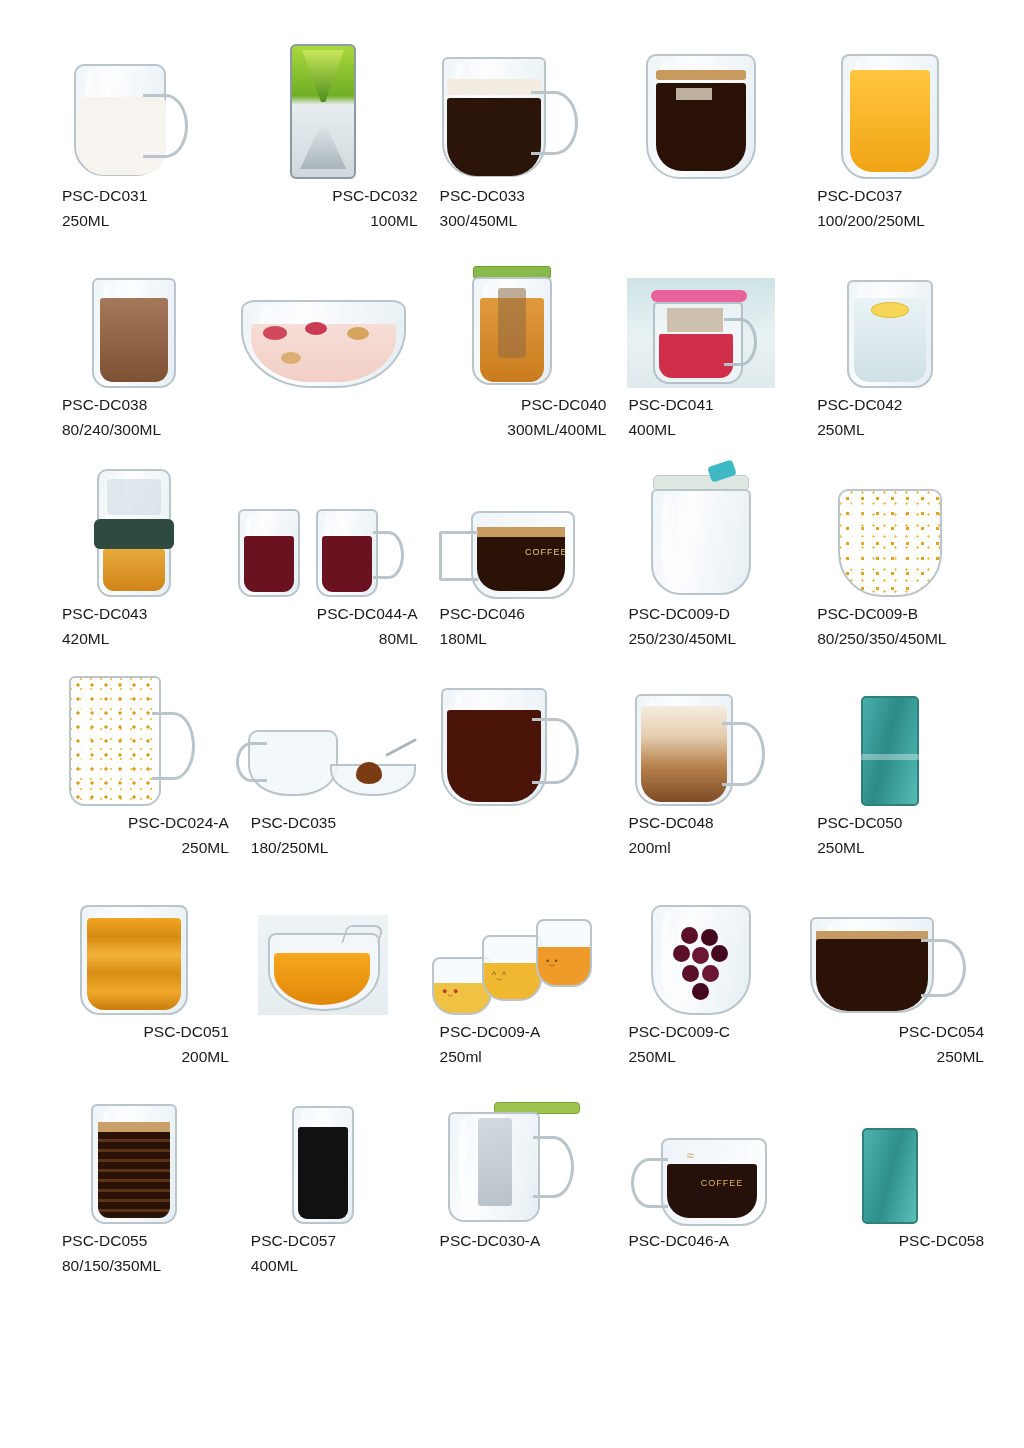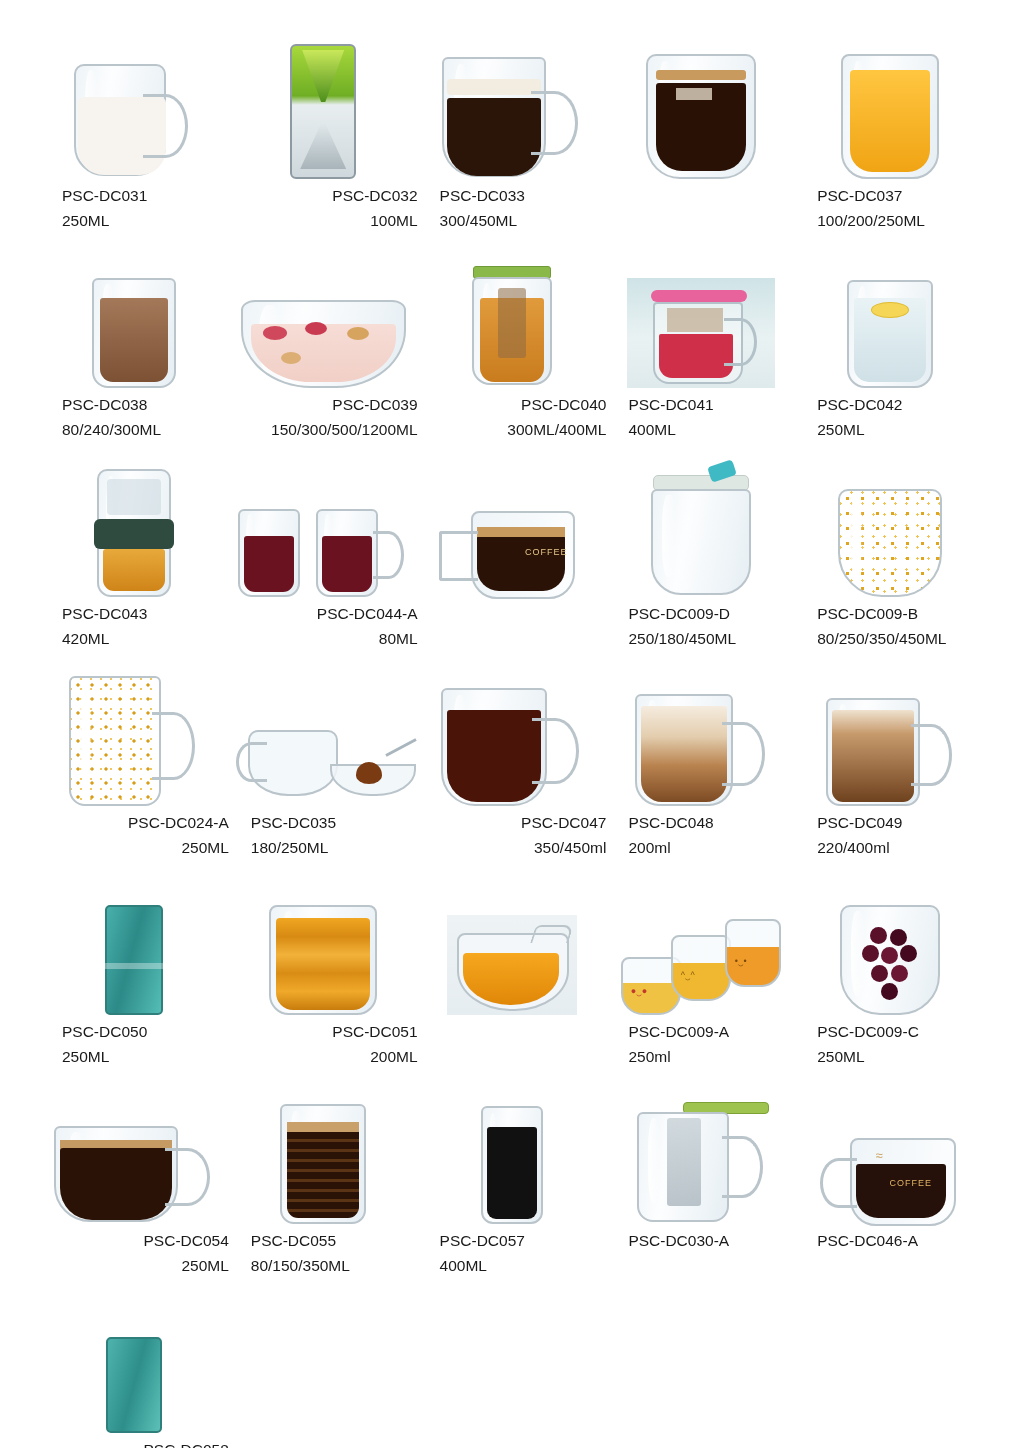--- a/index.html
+++ b/index.html
@@ -184,24 +184,20 @@
   <div class="cell center-labels">
     <div class="img-wrap">
       <div class="cup" style="width:165px;height:88px;position:relative;">
         <div class="glass" style="width:165px;height:88px;border-radius:14px 14px 70px 70px / 10px 10px 58px 58px;"></div>
         <div class="fill" style="left:10px;right:10px;bottom:6px;height:58px;background:linear-gradient(to bottom,#f6ddd6,#f1cfc6);border-radius:4px 4px 60px 60px / 4px 4px 44px 44px;"></div>
         <div style="position:absolute;left:22px;top:26px;width:24px;height:14px;background:#d0485c;border-radius:50%;"></div>
         <div style="position:absolute;left:64px;top:22px;width:22px;height:13px;background:#c93b50;border-radius:50%;"></div>
         <div style="position:absolute;left:106px;top:27px;width:22px;height:13px;background:#d6a45f;border-radius:50%;"></div>
         <div style="position:absolute;left:40px;top:52px;width:20px;height:12px;background:#dcae74;border-radius:50%;"></div>
       </div>
-    </div>
-    <div class="labels">
-      <div class="code">PSC-DC039</div>
-      <div class="vol">150/300/500/1200ML</div>
     </div>
   </div>
 
   <div class="cell center-labels">
     <div class="img-wrap">
       <div class="cup" style="width:80px;height:122px;position:relative;">
         <div class="lid" style="top:0;width:76px;height:11px;background:#8ab94a;border:1px solid #6f9b36;"></div>
         <div class="glass" style="margin-top:11px;width:80px;height:108px;border-radius:6px 6px 18px 18px;"></div>
         <div class="fill" style="left:8px;right:8px;bottom:6px;height:84px;background:linear-gradient(to bottom,#e09a3c,#c97c1e);border-radius:3px 3px 14px 14px;"></div>
         <div style="position:absolute;left:26px;top:22px;width:28px;height:70px;background:#8d6a43;opacity:.55;border-radius:3px;"></div>
@@ -282,33 +278,37 @@
   <div class="cell">
     <div class="img-wrap">
       <div class="cup" style="width:150px;height:86px;position:relative;">
         <div style="position:absolute;left:34px;top:0;width:100px;height:84px;border:2px solid #b9c4cb;border-radius:8px 8px 26px 26px;background:linear-gradient(100deg,rgba(236,243,247,.9),rgba(252,253,254,.7));"></div>
         <div style="position:absolute;left:40px;top:24px;width:88px;height:56px;background:#2a1206;border-radius:3px 3px 22px 22px;"></div>
         <div style="position:absolute;left:40px;top:16px;width:88px;height:10px;background:#c99a5e;"></div>
         <div style="position:absolute;left:88px;top:36px;font-size:9px;color:#e8c88a;letter-spacing:1px;">COFFEE</div>
         <div style="position:absolute;left:2px;top:20px;width:36px;height:44px;border:3px solid #b9c4cb;border-right:none;border-radius:3px 0 0 3px;"></div>
       </div>
     </div>
+    <div class="labels">
+      <div class="code">PSC-DC046</div>
+      <div class="vol">180ML</div>
+    </div>
   </div>
 
   <div class="cell">
     <div class="img-wrap">
       <div class="cup" style="width:100px;height:122px;position:relative;">
         <div class="lid" style="top:0;width:94px;height:14px;background:#dfe7e2;border:1px solid #c3cdc8;border-radius:5px;"></div>
         <div style="position:absolute;right:16px;top:-12px;width:26px;height:16px;background:#3fb9c4;border-radius:4px;transform:rotate(-18deg);"></div>
         <div class="glass" style="margin-top:14px;width:100px;height:106px;border-radius:6px 6px 30px 30px;"></div>
       </div>
     </div>
     <div class="labels">
       <div class="code">PSC-DC009-D</div>
-      <div class="vol">250/180/450ML</div>
+      <div class="vol">250/230/450ML</div>
     </div>
   </div>
 
   <div class="cell">
     <div class="img-wrap">
       <div class="cup" style="width:104px;height:108px;position:relative;">
         <div class="glass" style="width:104px;height:108px;border-radius:10px 10px 44px 44px;
           background-image:radial-gradient(#e0a51e 1.6px, transparent 1.8px), radial-gradient(#f0c24f 1.2px, transparent 1.4px);
           background-size:15px 15px, 11px 11px; background-position:0 0, 6px 7px;"></div>
       </div>
@@ -351,53 +351,36 @@
   </div>
 
   <div class="cell center-labels">
     <div class="img-wrap">
       <div class="cup" style="width:142px;height:118px;position:relative;">
         <div class="glass" style="width:106px;height:118px;border-radius:6px 6px 34px 34px;"></div>
         <div class="fill" style="left:6px;right:40px;bottom:4px;width:94px;height:92px;background:#4a1508;border-radius:3px 3px 30px 30px;"></div>
         <div class="handle" style="right:4px;top:30px;width:44px;height:60px;border-radius:0 55% 55% 0;border-left:none;"></div>
       </div>
     </div>
-    <div class="labels">
-      <div class="code">PSC-DC047</div>
-      <div class="vol">350/450ml</div>
-    </div>
   </div>
 
   <div class="cell">
     <div class="img-wrap">
       <div class="cup" style="width:132px;height:112px;position:relative;">
         <div class="glass" style="width:98px;height:112px;border-radius:6px 6px 24px 24px;"></div>
         <div class="fill" style="left:6px;right:38px;bottom:4px;width:86px;height:96px;background:linear-gradient(to bottom,#f5ecdf 0%,#e3cdae 32%,#b9834f 62%,#7d4b24 100%);border-radius:3px 3px 21px 21px;"></div>
         <div class="handle" style="right:2px;top:28px;width:40px;height:58px;border-radius:0 55% 55% 0;border-left:none;"></div>
       </div>
     </div>
     <div class="labels">
       <div class="code">PSC-DC048</div>
       <div class="vol">200ml</div>
     </div>
   </div>
 
-  <div class="cell">
-    <div class="img-wrap">
-      <div class="cup" style="width:128px;height:108px;position:relative;">
-        <div class="glass" style="width:94px;height:108px;border-radius:6px 6px 14px 14px;"></div>
-        <div class="fill" style="left:6px;right:38px;bottom:4px;width:82px;height:92px;background:linear-gradient(to bottom,#efe2cf 0%,#c79a6c 26%,#6f421f 100%);border-radius:3px 3px 11px 11px;"></div>
-        <div class="handle" style="right:2px;top:26px;width:38px;height:56px;border-radius:0 55% 55% 0;border-left:none;"></div>
-      </div>
-    </div>
-    <div class="labels">
-      <div class="code">PSC-DC049</div>
-      <div class="vol">220/400ml</div>
-    </div>
-  </div>
 
   <div class="cell">
     <div class="img-wrap">
       <div class="cup" style="width:58px;height:110px;position:relative;">
         <div style="position:absolute;inset:0;border:2px solid #2f7f7c;border-radius:5px;background:linear-gradient(105deg,#49b0ab 0%,#2c8a87 45%,#55bdb6 100%);"></div>
         <div style="position:absolute;left:0;right:0;top:58px;height:6px;background:rgba(255,255,255,.35);"></div>
       </div>
     </div>
     <div class="labels">
       <div class="code">PSC-DC050</div>

